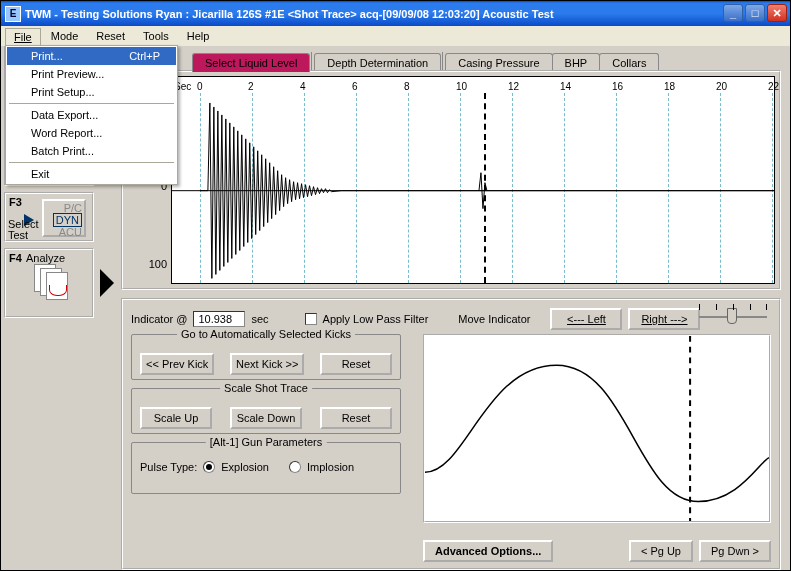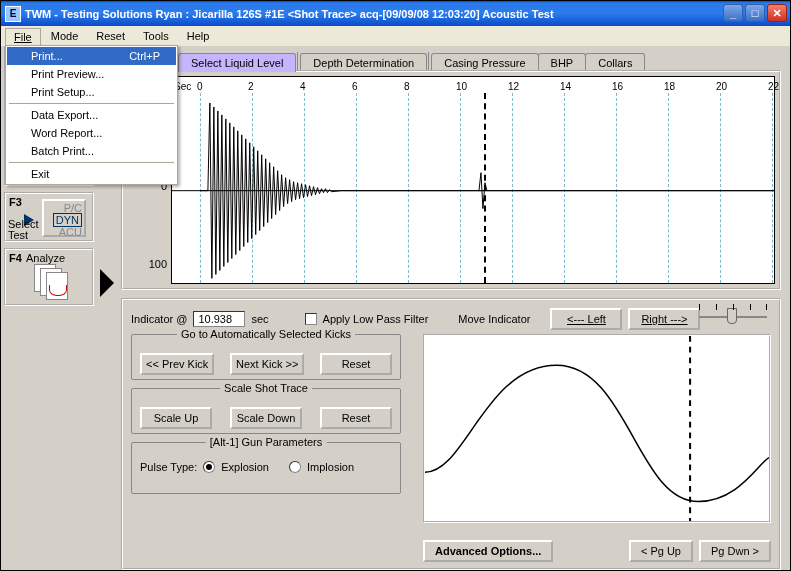--- a/index.html
+++ b/index.html
@@ -25,39 +25,39 @@
   .shortcut{position:absolute;right:16px;}
   
   
   .content{position:absolute;left:0;top:45px;right:0;bottom:0;background:#d4d0c8;}
   
   
   .leftpanel{position:absolute;left:3px;top:0;width:90px;}
   .toolbtn{border:2px groove #fff;margin-bottom:6px;background:#d4d0c8;position:relative;padding:2px;}
   .tb-f2{height:140px;margin-top:0;}
   .tb-f3{height:50px;}
-  .tb-f4{height:58px;}
+  .tb-f4{height:70px;}
   .flabel{position:absolute;left:3px;top:2px;font-weight:bold;}
   .yellowbox{width:70px;height:18px;background:#ffec4a;border:2px inset #999;position:absolute;bottom:6px;left:8px;}
   .blueplay{position:absolute;left:18px;top:20px;width:0;height:0;border-left:10px solid #036;border-top:6px solid transparent;border-bottom:6px solid transparent;}
   .dynbox{position:absolute;right:6px;top:5px;width:44px;height:38px;border:2px outset #fff;background:#d4d0c8;font-size:8px;}
   .dynbox .pc{position:absolute;right:2px;top:1px;color:#888;}
   .dynbox .dyn{position:absolute;right:2px;top:12px;border:1px solid #036;color:#036;padding:0 2px;}
   .dynbox .acu{position:absolute;right:2px;top:25px;color:#888;}
   .st-lbl{position:absolute;left:2px;top:25px;font-size:10px;line-height:10px;}
   .bigarrow{position:absolute;left:99px;top:223px;width:0;height:0;border-left:14px solid #000;border-top:14px solid transparent;border-bottom:14px solid transparent;}
   .papers{position:absolute;left:28px;top:14px;width:44px;height:40px;}
   .paper{position:absolute;width:22px;height:28px;background:#fff;border:1px solid #888;}
   .p1{left:0;top:0;} .p2{left:6px;top:4px;} .p3{left:12px;top:8px;}
   .p3::after{content:"";position:absolute;left:2px;top:12px;width:16px;height:10px;border:1px solid #c00;border-radius:0 0 8px 8px/0 0 6px 6px;border-top:none;}
   
   
   .tabs{position:absolute;left:177px;top:6px;display:flex;align-items:flex-end;}
   .tab{padding:3px 12px 3px 12px;border:1px solid #888;border-bottom:none;background:#d4d0c8;border-radius:3px 3px 0 0;margin-right:-1px;position:relative;}
-  .tab.sel{background:#c4b5fd;z-index:5;}
+  .tab.sel{background:#be185d;z-index:5;margin-left:14px;}
   .tabsep{width:1px;height:20px;background:#888;margin:0 2px;}
   
   
   .chartpanel{position:absolute;left:120px;top:24px;width:660px;height:220px;border:2px groove #fff;}
   .chart{position:absolute;left:48px;top:4px;right:4px;bottom:4px;background:#fff;border:1px solid #000;}
   .yaxis{position:absolute;left:0;top:30px;width:46px;font-size:10px;}
   .yaxis div{position:absolute;right:2px;}
   .xtick{position:absolute;top:4px;font-size:10px;}
   .secl{position:absolute;left:2px;top:4px;font-size:10px;}
   .gline{position:absolute;top:16px;bottom:0;border-left:1px dashed #7bc;}

